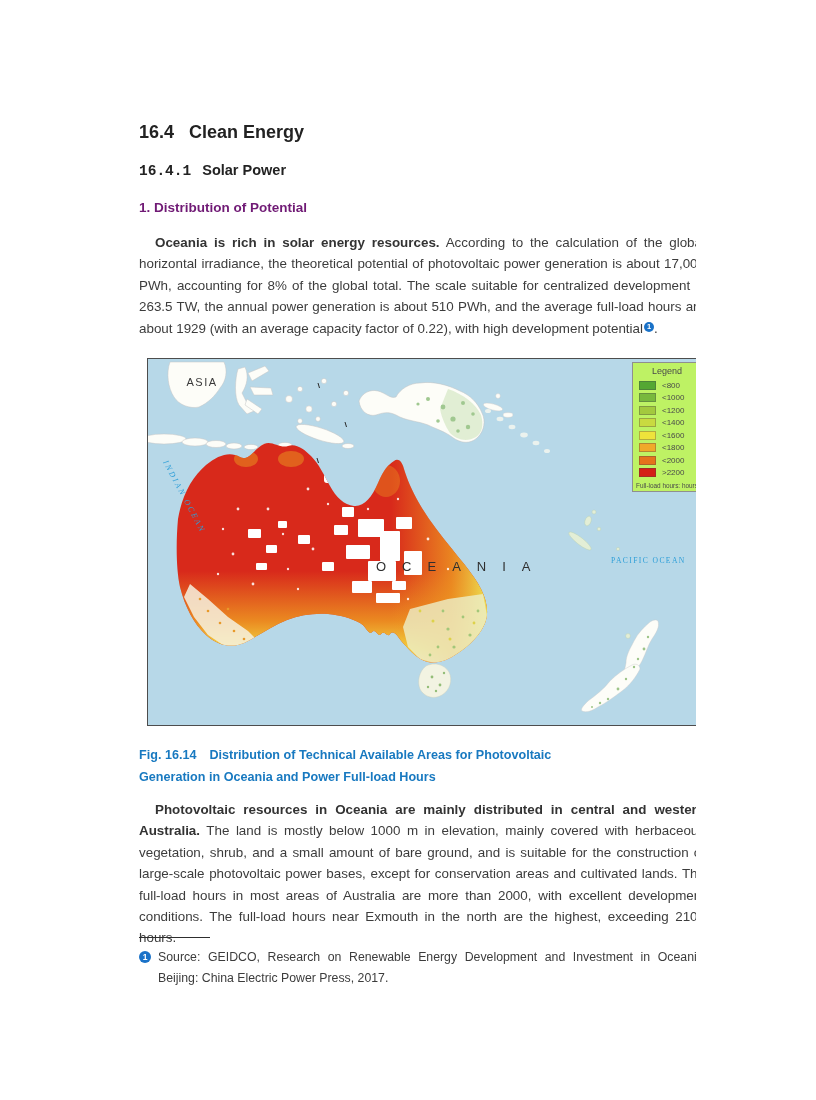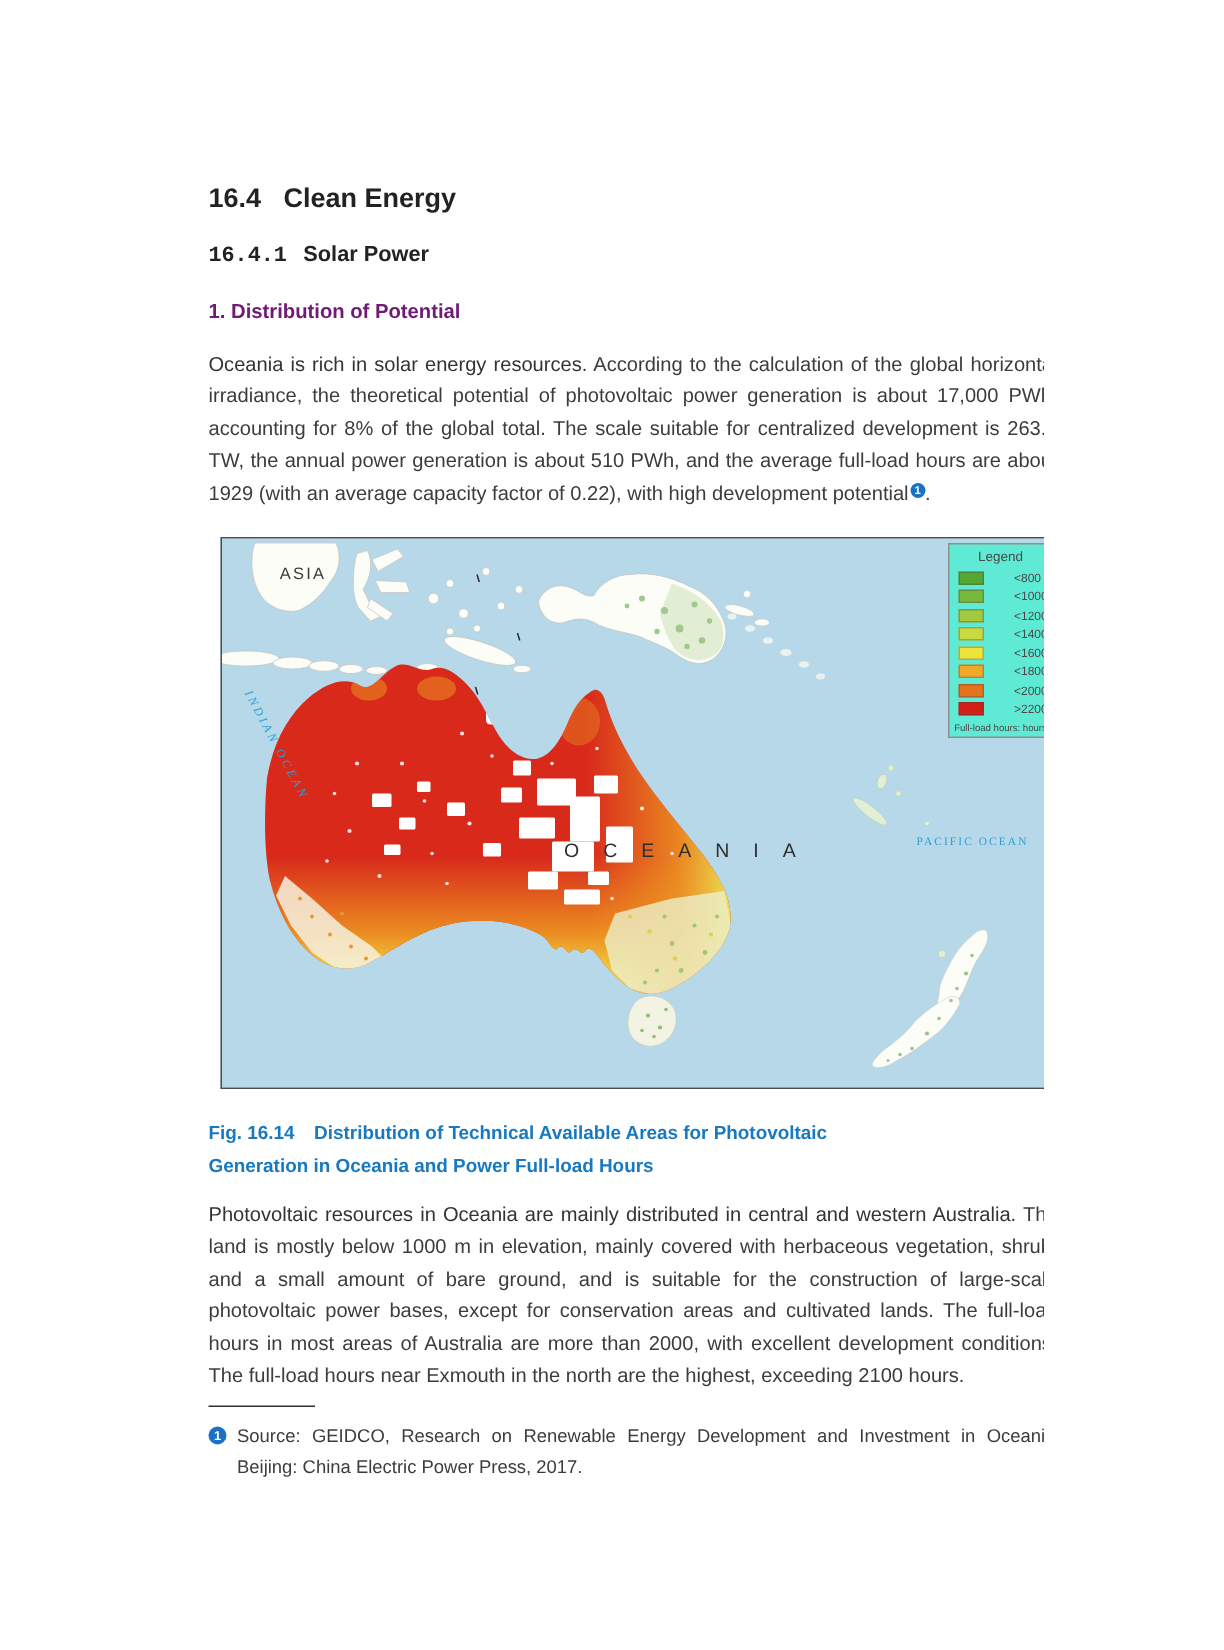--- a/index.html
+++ b/index.html
@@ -8,35 +8,35 @@
     font-family:"Liberation Sans","DejaVu Sans",sans-serif; overflow:hidden;
   }
   .h1 { position:absolute; left:139px; top:122px; margin:0; font-size:18px; font-weight:bold; color:#222; }
   .h1 .hnum { margin-right:15px; }
   .h2 { position:absolute; left:139px; top:162px; margin:0; font-size:14.5px; font-weight:bold; color:#222; }
   .h2 .hnum { margin-right:11px;font-family:Liberation Mono, monospace; }
   .h3 { position:absolute; left:139px; top:200px; margin:0; font-size:13.5px; font-weight:bold; color:#701a75; }
   .body-p { position:absolute; left:139px; width:566px; margin:0; font-size:13.4px; line-height:21.4px; color:#3c3c3c; text-align:justify; }
   .p1 { top:232px; }
   .p2 { top:799px; }
-  .lead { font-weight:400; color:#333; }
+  .lead { font-weight:700; color:#333;margin-left:16px; }
   .fn-sup {
     display:inline-block; width:10px; height:10px; border-radius:50%;
     background:#1a72c8; color:#fff; font-size:7.5px; font-weight:bold;
     line-height:10.5px; text-align:center; vertical-align:4px; margin-left:1px;
   }
   
   .map-wrap { position:absolute; left:147px; top:358px; width:562px; height:366px; border:1px solid #4d4d4d; background:#b7d8e8; }
   .map-wrap svg { position:absolute; left:0; top:0; width:562px; height:366px; display:block; }
   .legend-box {
     position:absolute; left:484px; top:3px; width:70px; box-sizing:border-box;
-    background:#5eead4; border:1px solid #8f8f8f; padding:3px 0 2px;
+    background:#bef264; border:1px solid #8f8f8f; padding:3px 0 2px;
   }
   .legend-title { text-align:center; font-size:9px; color:#4a4a4a; margin-bottom:3px; }
-  .legend-row { display:flex; align-items:center; gap:20px; padding-left:6px; height:12.5px; }
+  .legend-row { display:flex; align-items:center; gap:6px; padding-left:6px; height:12.5px; }
   .legend-swatch { width:17px; height:9px; border:1px solid rgba(70,70,70,.35); box-sizing:border-box; flex:0 0 auto; }
   .legend-label { font-size:8px; color:#4a4a4a; white-space:nowrap; }
   .legend-note { font-size:6.4px; color:#4a4a4a; text-align:center; margin-top:3px; }
   
   .caption { position:absolute; left:139px; top:744px; width:566px; color:#1879c0; font-weight:bold; font-size:12.6px; line-height:22px; }
   .fig-label { margin-right:13px; }
   
   .footnote-rule { position:absolute; left:139px; top:937px; width:71px; height:0; border-top:1.6px solid #2e2e2e; }
   .footnote { position:absolute; left:139px; top:947px; width:568px; box-sizing:border-box; padding-left:19px; font-size:12.3px; line-height:21px; color:#3c3c3c; text-align:justify; }
   .fn-badge {

